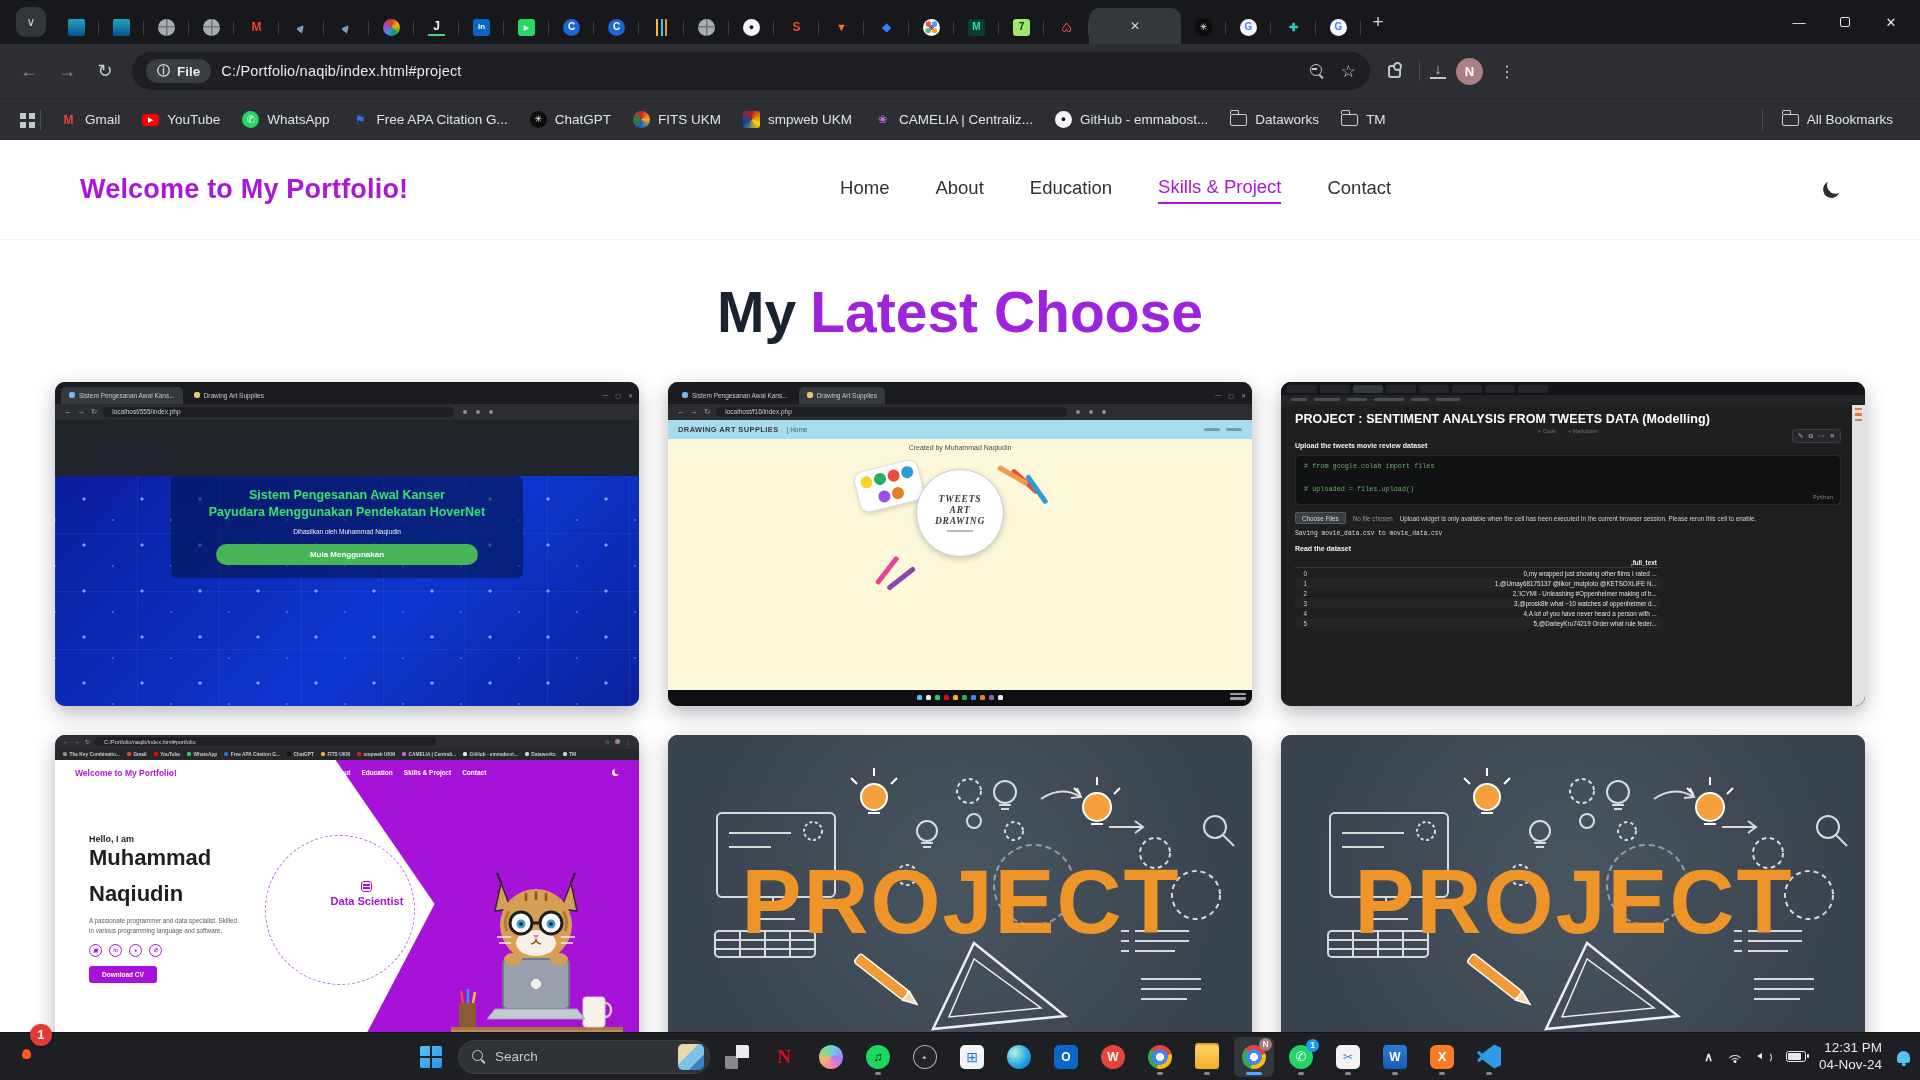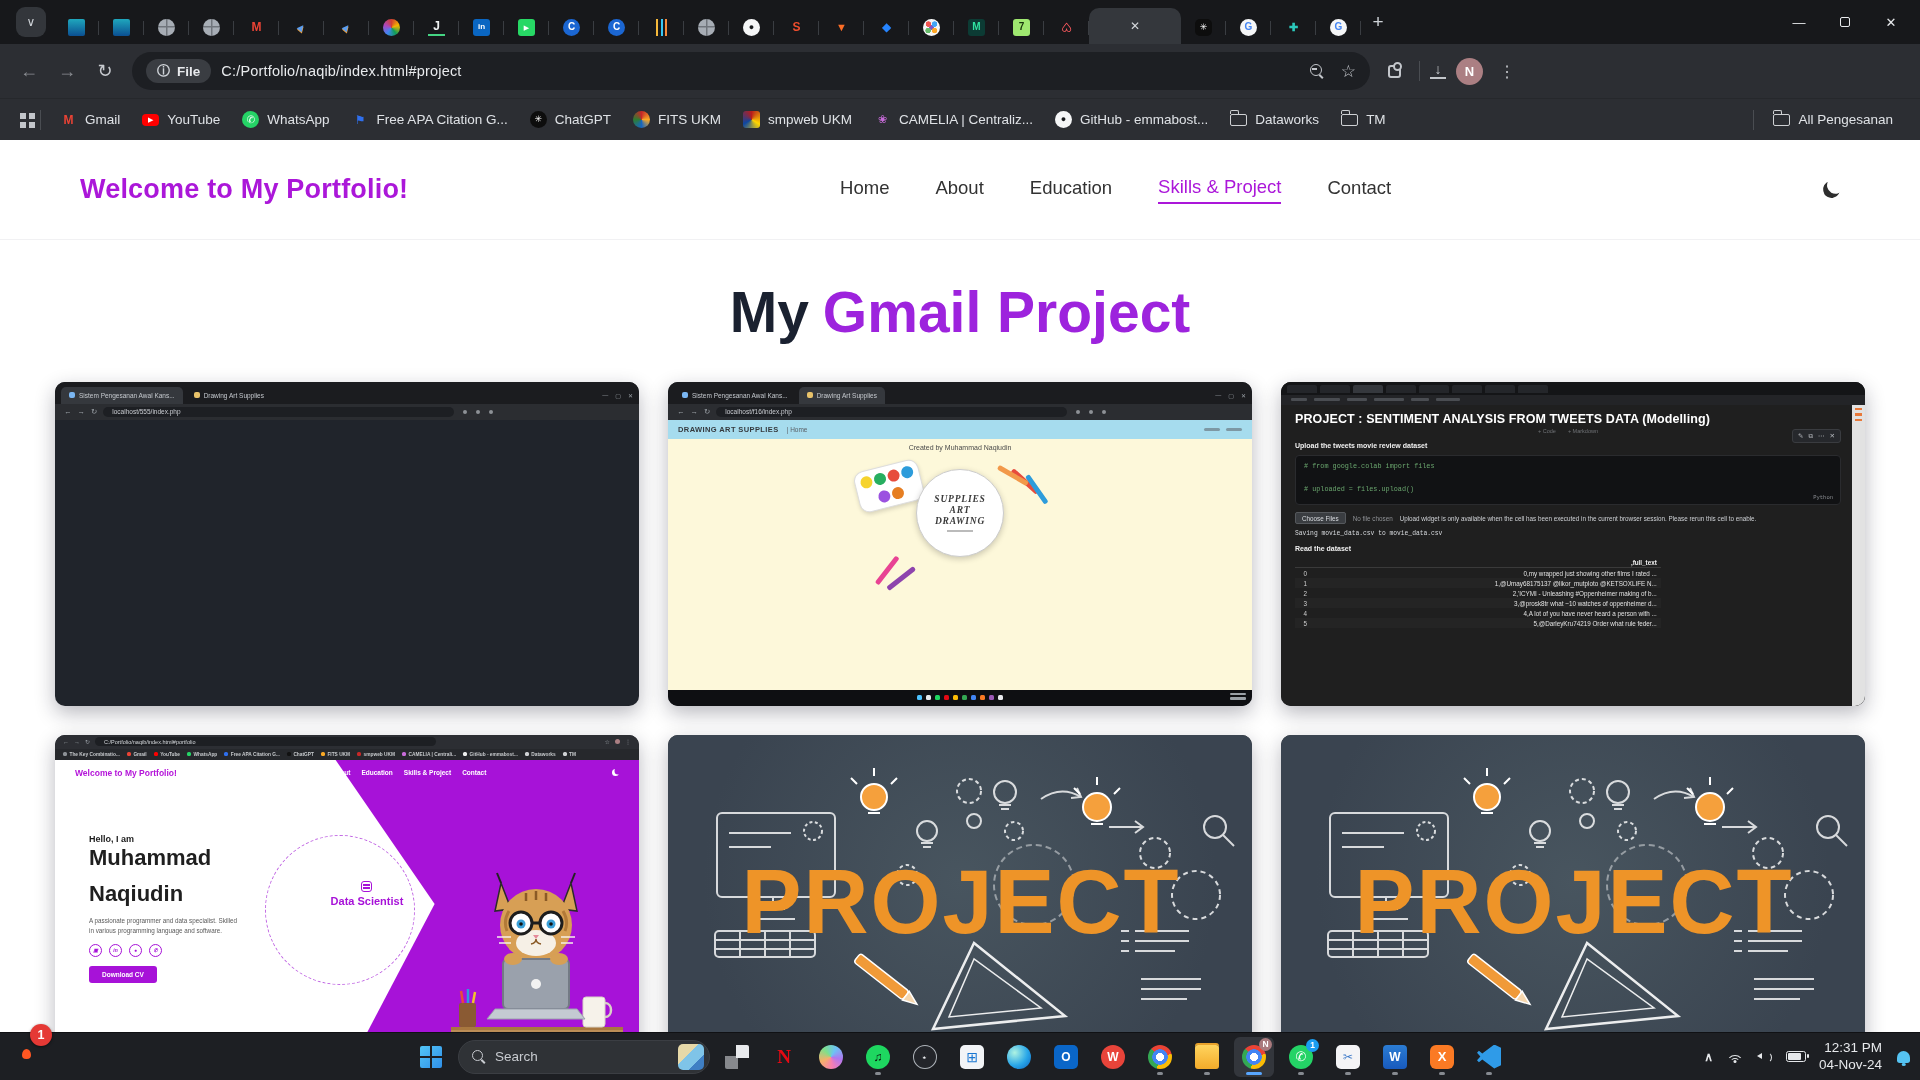--- a/index.html
+++ b/index.html
@@ -439,21 +439,21 @@
           <div class="bm">
             <span class="ico folder"></span>
             <span>TM</span>
           </div>
 
       </div>
       <div class="all-bm">
         <span class="bk-div"></span>
         <div class="bm">
           <span class="ico folder"></span>
-          <span>All Pengesanan</span>
+          <span>All Bookmarks</span>
         </div>
       </div>
     </div>
 
     <div class="page">
       <div class="site-header">
         <div class="brand">Welcome to My Portfolio!</div>
         <div class="site-nav">
 
             <span class="nav-item">Home</span>
@@ -464,21 +464,21 @@
 
             <span class="nav-item active">Skills &amp; Project</span>
 
             <span class="nav-item">Contact</span>
 
         </div>
         <span class="moon"></span>
       </div>
 
       <div class="h1">
-        <span>My</span><span class="hl">Gmail Project</span>
+        <span>My</span><span class="hl">Latest Choose</span>
       </div>
 
       <div class="grid">
 
         <div class="card">
           <div class="mc-tabs">
             <div class="mc-tab on">
                 <span class="dot"></span>
                 <span>Sistem Pengesanan Awal Kans...</span>
               </div>
@@ -493,20 +493,30 @@
               </div>
           </div>
           <div class="mc-url">
             <span class="nv">←</span>
               <span class="nv">→</span>
               <span class="nv">↻</span>
             <span class="pill">localhost/555/index.php</span>
             <span class="mini-ic"></span>
               <span class="mini-ic"></span>
               <span class="mini-ic"></span>
+          </div>
+          <div class="cv-body">
+            <div class="cv-panel">
+              <div class="cv-title">
+                <div>Sistem Pengesanan Awal Kanser</div>
+                <div>Payudara Menggunakan Pendekatan HoverNet</div>
+              </div>
+              <div class="cv-sub">Dihasilkan oleh Muhammad Naqiudin</div>
+              <div class="cv-btn">Mula Menggunakan</div>
+            </div>
           </div>
 
         </div>
 
         <div class="card">
           <div class="mc-tabs">
             <div class="mc-tab">
                 <span class="dot"></span>
                 <span>Sistem Pengesanan Awal Kans...</span>
               </div>
@@ -547,21 +557,21 @@
                   <i></i>
                   <i></i>
                   <i></i>
                 </span>
               <span class="da-pencil da-p1"></span>
                 <span class="da-pencil da-p2"></span>
                 <span class="da-pencil da-p3"></span>
               <span class="da-pencil da-p4"></span>
                 <span class="da-pencil da-p5"></span>
               <span class="da-circle">
-                <b>SUPPLIES</b>
+                <b>TWEETS</b>
                   <b>ART</b>
                   <b>DRAWING</b>
                   <s></s>
               </span>
             </div>
           </div>
           <div class="mc-task">
             <i style="background:#4cc2ff"></i>
               <i style="background:#e8eaed"></i>
               <i style="background:#1ed760"></i>

